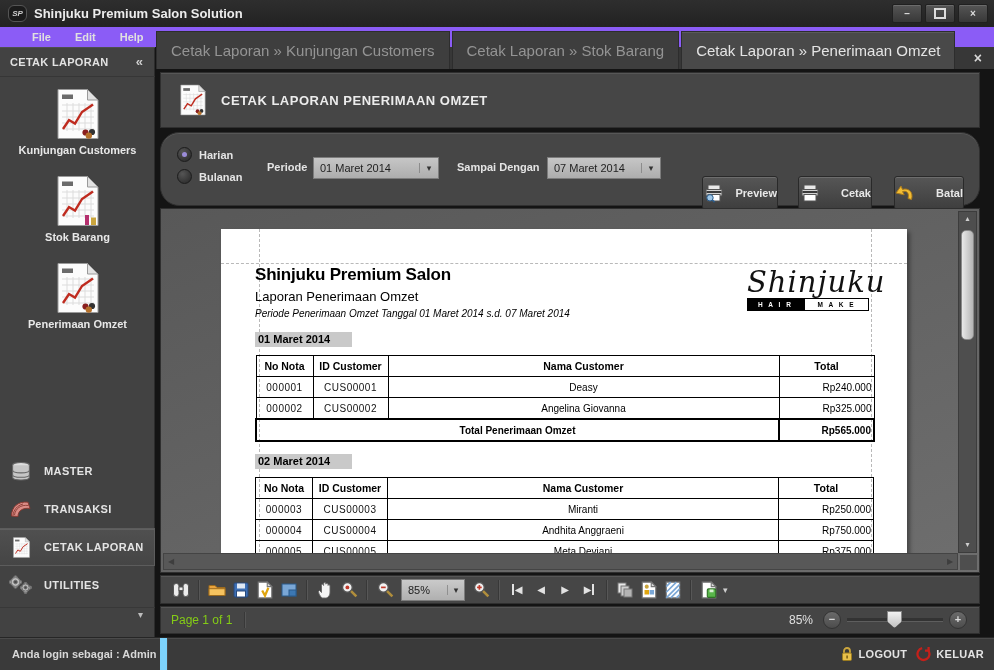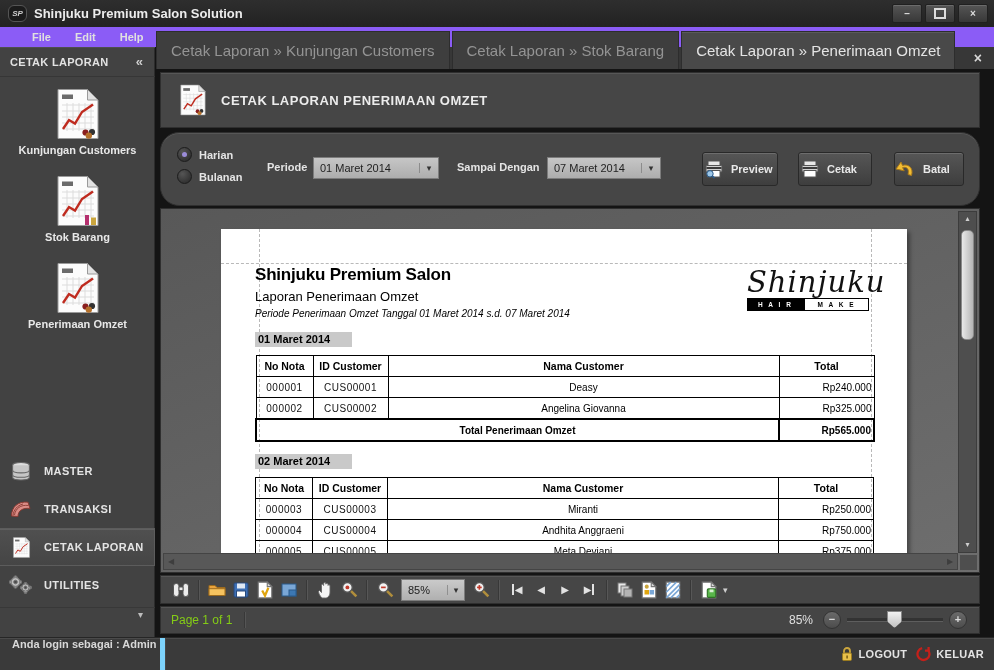--- a/index.html
+++ b/index.html
@@ -54,21 +54,21 @@
   .radio{width:13px;height:13px;border-radius:50%;background:radial-gradient(circle at 35% 30%,#555,#262626);
          border:1px solid #1c1c1c;display:flex;align-items:center;justify-content:center;}
   .radio .dot{width:5px;height:5px;border-radius:50%;background:#9b8cd8;}
   .ctl-label{color:#e4e4e4;font-size:11px;font-weight:bold;}
   .combo{background:linear-gradient(#c6c6c6,#adadad);border:1px solid #7c7c7c;height:22px;
          display:flex;align-items:center;box-sizing:border-box;}
   .combo .v{color:#1f1f1f;font-size:11px;padding-left:6px;flex:1;}
   .combo .a{width:18px;border-left:1px solid #8c8c8c;color:#333;font-size:9px;text-align:center;}
   .btn{position:absolute;height:32px;background:linear-gradient(#565656,#3e3e3e);border:1px solid #292929;
        border-radius:3px;box-shadow:inset 0 1px 0 #6d6d6d;display:flex;align-items:center;
-       justify-content:flex-start;gap:6px;}
+       justify-content:space-between;gap:6px;margin-top:24px;}
   .btn .l{color:#e8e8e8;font-size:11px;font-weight:bold;}
   
   .viewer{left:160px;top:208px;width:820px;height:365px;background:linear-gradient(160deg,#585858,#6e6e6e);
           border:1px solid #2f2f2f;box-sizing:border-box;overflow:hidden;}
   .paper{left:60px;top:20px;width:686px;height:328px;background:#fff;overflow:hidden;
          box-shadow:3px 3px 4px rgba(0,0,0,.35);}
   .guide-v{position:absolute;top:0;bottom:0;border-left:1px dashed #b9b9b9;}
   .guide-h{position:absolute;left:0;right:0;border-top:1px dashed #b9b9b9;}
   .paper-content{position:absolute;left:34px;top:36px;width:620px;color:#000;}
   .rc-company{font-size:17px;font-weight:bold;line-height:20px;letter-spacing:-.2px;}
@@ -126,22 +126,22 @@
   .zoomctl{position:absolute;right:12px;display:flex;align-items:center;}
   .zpct{color:#e0e0e0;font-size:12px;margin-right:10px;}
   .zbtn{width:16px;height:16px;border-radius:50%;background:linear-gradient(#6a6a6a,#4c4c4c);
         border:1px solid #333;color:#ddd;font-size:11px;line-height:14px;text-align:center;font-weight:bold;}
   .ztrack{width:96px;height:3px;background:#333;border-bottom:1px solid #5e5e5e;margin:0 6px;position:relative;}
   .zthumb{position:absolute;left:40px;top:-7px;width:13px;height:15px;background:linear-gradient(#f2f2f2,#c2c2c2);
         border:1px solid #888;clip-path:polygon(0 0,100% 0,100% 60%,50% 100%,0 60%);}
   
   .statusbar{left:0;top:637px;width:994px;height:32px;background:#3a3a3a;border-top:1px solid #262626;
              box-shadow:inset 0 1px 0 #4a4a4a;display:flex;align-items:center;}
-  .status-left{width:160px;height:100%;border-right:5px solid #7dd3fc;box-shadow:1px 0 0 #474747;
-             display:flex;}
+  .status-left{width:160px;height:100%;border-right:7px solid #7dd3fc;box-shadow:1px 0 0 #474747;
+             display:flex;align-items:center;}
   .status-left .t{color:#d8d8d8;font-size:11px;font-weight:bold;margin-left:12px;}
   .status-right{position:absolute;right:10px;display:flex;align-items:center;gap:8px;}
   .sbtn{display:flex;align-items:center;gap:5px;}
   .sbtn .l{color:#e4e4e4;font-size:11px;font-weight:bold;letter-spacing:.3px;}
 </style>
 </head>
 <body>
 
 <div class="abs titlebar">
   <div class="app-icon">SP</div>

